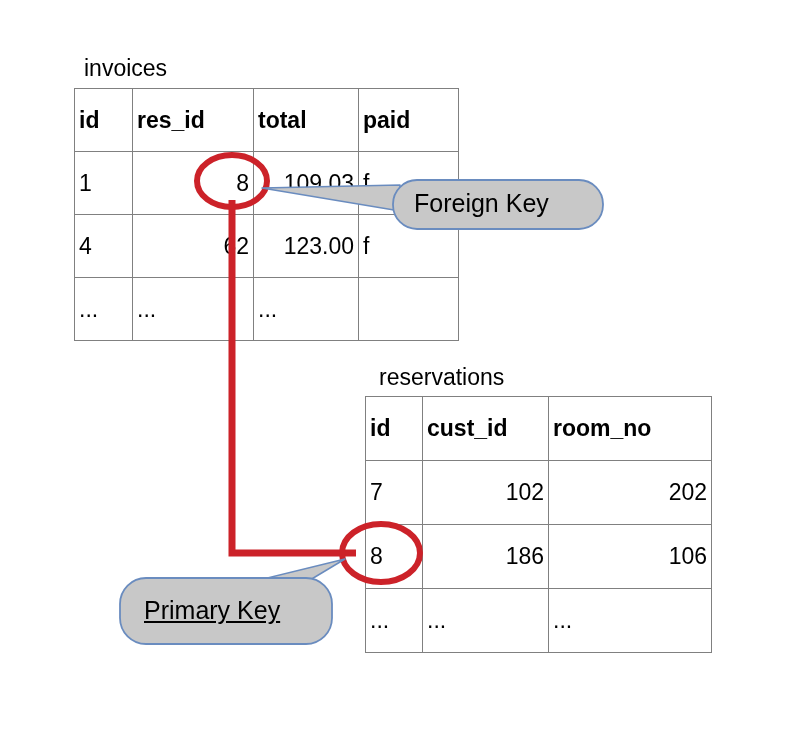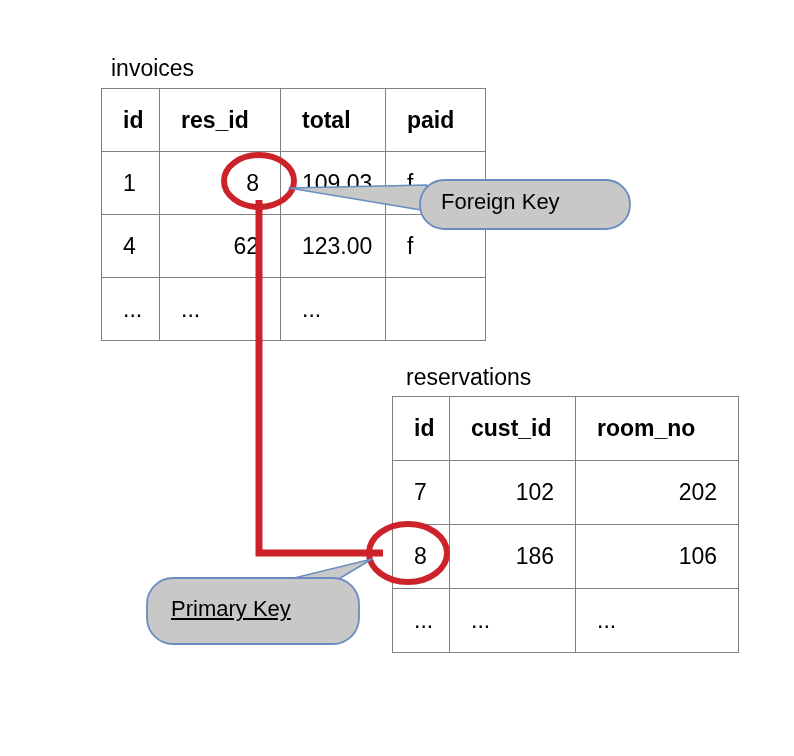--- a/index.html
+++ b/index.html
@@ -10,21 +10,20 @@
     width: 794px;
     height: 756px;
     background: #ffffff;
     font-family: "Liberation Sans", sans-serif;
     overflow: hidden;
   }
   #canvas {
     position: relative;
     width: 764px;
     height: 756px;
-    margin-left: 27px;
   }
 
   
   .table-caption {
     position: absolute;
     font-size: 23px;
     color: #000000;
     line-height: 1;
     white-space: nowrap;
   }
@@ -35,21 +34,21 @@
   .db-table {
     position: absolute;
     border-collapse: collapse;
     table-layout: fixed;
     background: #ffffff;
   }
   .db-table th, .db-table td {
     border: 1px solid #808080;
     font-size: 23px;
     color: #000000;
-    padding: 0 21px;
+    padding: 0 4px;
     font-weight: normal;
     vertical-align: middle;
     background: #ffffff;
   }
   .db-table th {
     font-weight: bold;
     text-align: left;
   }
 
   #invoices-table { left: 74px; top: 88px; width: 384px; }
@@ -75,21 +74,21 @@
     left: 0; top: 0;
     width: 794px;
     height: 756px;
     pointer-events: none;
   }
   #overlay .hit { pointer-events: auto; }
 
   
   .callout-label {
     position: absolute;
-    font-size: 22px;
+    font-size: 25px;
     color: #000000;
     white-space: nowrap;
     line-height: 1;
   }
   #fk-label { left: 414px; top: 191px; }
   #pk-label { left: 144px; top: 598px; text-decoration: underline; }
 </style>
 </head>
 <body>
 

